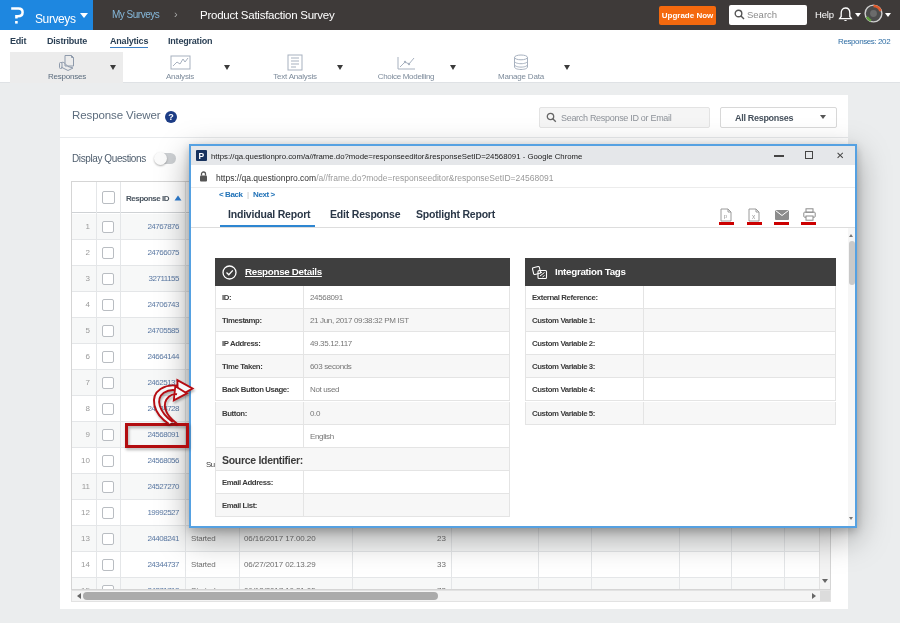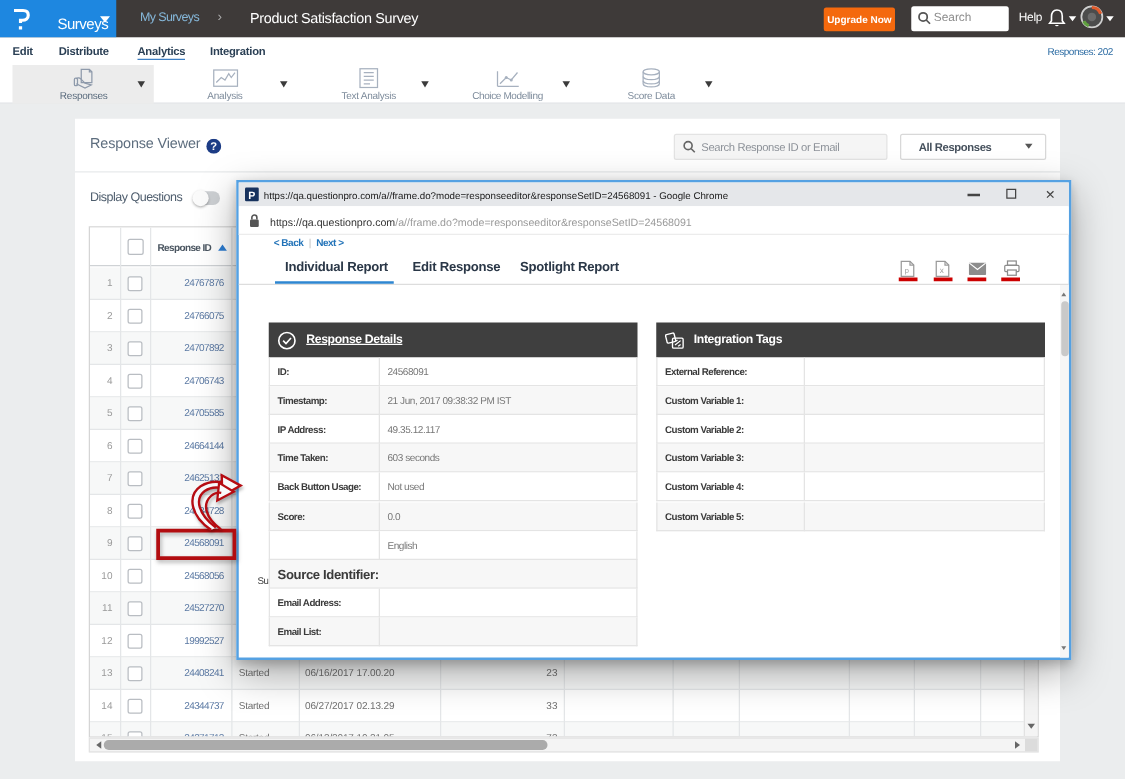--- a/index.html
+++ b/index.html
@@ -9,21 +9,21 @@
 </style>
 </head>
 <body>
 
 <div class="abs" style="left:0;top:0;width:900px;height:30px;background:#3e3a39;"></div>
 <div class="abs" style="left:0;top:0;width:93px;height:30px;background:#1e87e0;"></div>
 <svg class="abs" style="left:9px;top:6px;" width="16" height="19" viewBox="0 0 16 19">
   <path d="M2.2 2.4 L9.5 2.4 C12.6 2.4 13.6 4.4 13.6 6.2 C13.6 8.8 11.6 10.2 9.0 10.2 L7.4 10.2 L7.4 12.4" fill="none" stroke="#fff" stroke-width="2.5"></path>
   <rect x="6.1" y="15.0" width="2.6" height="2.6" fill="#fff"></rect>
 </svg>
-<div class="abs" style="left:35px;top:12px;color:#fff;font-size:12px;letter-spacing:-0.4px;margin-left:11px;">Surveys</div>
+<div class="abs" style="left:35px;top:12px;color:#fff;font-size:12px;letter-spacing:-0.4px;">Surveys</div>
 <div class="abs" style="left:80px;top:13px;width:0;height:0;border:4px solid transparent;border-top:5px solid #fff;"></div>
 <div class="abs" style="left:112px;top:9px;color:#85b7d9;font-size:10px;letter-spacing:-0.5px;">My Surveys</div>
 <div class="abs" style="left:174px;top:8px;color:#aaa;font-size:11px;">›</div>
 <div class="abs" style="left:200px;top:9px;color:#fff;font-size:11.5px;letter-spacing:-0.25px;">Product Satisfaction Survey</div>
 
 <div class="abs" style="left:659px;top:6px;width:57px;height:19px;background:#f4690e;border-radius:2px;color:#fff;font-size:8px;font-weight:bold;text-align:center;line-height:19px;">Upgrade Now</div>
 
 <div class="abs" style="left:729px;top:5px;width:78px;height:20px;background:#fff;border-radius:2px;"></div>
 <svg class="abs" style="left:734px;top:9px;" width="11" height="11" viewBox="0 0 11 11">
     <circle cx="4.5" cy="4.5" r="3.3" fill="none" stroke="#555" stroke-width="1.4"></circle>
@@ -89,21 +89,21 @@
 </svg>
 <div class="abs" style="left:366px;top:71.5px;width:80px;text-align:center;color:#7d8b9b;font-size:8px;letter-spacing:-0.3px;">Choice Modelling</div>
 <div class="abs" style="left:450px;top:65px;width:0;height:0;border:3.5px solid transparent;border-top:5px solid #3b3b3b;"></div>
 
 <svg class="abs" style="left:512px;top:54px;" width="18" height="17" viewBox="0 0 18 17">
   <ellipse cx="9" cy="3.4" rx="6.5" ry="2.4" fill="none" stroke="#a7b1bf" stroke-width="1"></ellipse>
   <path d="M2.5 3.4 L2.5 13 C2.5 14.4 5.4 15.5 9 15.5 C12.6 15.5 15.5 14.4 15.5 13 L15.5 3.4" fill="none" stroke="#a7b1bf" stroke-width="1"></path>
   <path d="M2.5 7.2 C2.5 8.6 5.4 9.7 9 9.7 C12.6 9.7 15.5 8.6 15.5 7.2" fill="none" stroke="#a7b1bf" stroke-width="1"></path>
   <path d="M2.5 10.6 C2.5 12 5.4 13.1 9 13.1 C12.6 13.1 15.5 12 15.5 10.6" fill="none" stroke="#a7b1bf" stroke-width="1"></path>
 </svg>
-<div class="abs" style="left:491px;top:71.5px;width:60px;text-align:center;color:#7d8b9b;font-size:8px;letter-spacing:-0.2px;">Score Data</div>
+<div class="abs" style="left:491px;top:71.5px;width:60px;text-align:center;color:#7d8b9b;font-size:8px;letter-spacing:-0.2px;">Manage Data</div>
 <div class="abs" style="left:564px;top:65px;width:0;height:0;border:3.5px solid transparent;border-top:5px solid #3b3b3b;"></div>
 
 <div class="abs" style="left:60px;top:95px;width:788px;height:514px;background:#fff;"></div>
 <div class="abs" style="left:72px;top:109px;color:#5d6d7e;font-size:11.5px;letter-spacing:-0.1px;">Response Viewer</div>
 <svg class="abs" style="left:165px;top:111px;" width="12" height="12" viewBox="0 0 12 12">
   <circle cx="6" cy="6" r="6" fill="#1c3c85"></circle>
   <text x="6" y="9" font-size="9" font-weight="bold" fill="#fff" text-anchor="middle" font-family="Liberation Sans, sans-serif">?</text>
 </svg>
 <div class="abs" style="left:60px;top:137px;width:788px;height:1px;background:#e8eaec;"></div>
 
@@ -131,21 +131,21 @@
     <div class="abs" style="left:0;top:40px;width:18px;text-align:right;color:#9a9a9a;font-size:8px;">1</div>
     <div class="abs" style="left:30px;top:39px;width:12px;height:12px;border:1px solid #b9bdc2;border-radius:2px;background:#fff;"></div>
     <div class="abs" style="left:49px;top:40px;width:58px;text-align:right;color:#5b79a3;font-size:8px;letter-spacing:-0.5px;">24767876</div>
     <div class="abs" style="left:0;top:58px;width:758px;height:26px;background:#ffffff;border-bottom:1px solid #e4e6e8;"></div>
     <div class="abs" style="left:0;top:66px;width:18px;text-align:right;color:#9a9a9a;font-size:8px;">2</div>
     <div class="abs" style="left:30px;top:65px;width:12px;height:12px;border:1px solid #b9bdc2;border-radius:2px;background:#fff;"></div>
     <div class="abs" style="left:49px;top:66px;width:58px;text-align:right;color:#5b79a3;font-size:8px;letter-spacing:-0.5px;">24766075</div>
     <div class="abs" style="left:0;top:84px;width:758px;height:26px;background:#f7f8f8;border-bottom:1px solid #e4e6e8;"></div>
     <div class="abs" style="left:0;top:92px;width:18px;text-align:right;color:#9a9a9a;font-size:8px;">3</div>
     <div class="abs" style="left:30px;top:91px;width:12px;height:12px;border:1px solid #b9bdc2;border-radius:2px;background:#fff;"></div>
-    <div class="abs" style="left:49px;top:92px;width:58px;text-align:right;color:#5b79a3;font-size:8px;letter-spacing:-0.5px;">24707892</div>
+    <div class="abs" style="left:49px;top:92px;width:58px;text-align:right;color:#5b79a3;font-size:8px;letter-spacing:-0.5px;">32711155</div>
     <div class="abs" style="left:0;top:110px;width:758px;height:26px;background:#ffffff;border-bottom:1px solid #e4e6e8;"></div>
     <div class="abs" style="left:0;top:118px;width:18px;text-align:right;color:#9a9a9a;font-size:8px;">4</div>
     <div class="abs" style="left:30px;top:117px;width:12px;height:12px;border:1px solid #b9bdc2;border-radius:2px;background:#fff;"></div>
     <div class="abs" style="left:49px;top:118px;width:58px;text-align:right;color:#5b79a3;font-size:8px;letter-spacing:-0.5px;">24706743</div>
     <div class="abs" style="left:0;top:136px;width:758px;height:26px;background:#f7f8f8;border-bottom:1px solid #e4e6e8;"></div>
     <div class="abs" style="left:0;top:144px;width:18px;text-align:right;color:#9a9a9a;font-size:8px;">5</div>
     <div class="abs" style="left:30px;top:143px;width:12px;height:12px;border:1px solid #b9bdc2;border-radius:2px;background:#fff;"></div>
     <div class="abs" style="left:49px;top:144px;width:58px;text-align:right;color:#5b79a3;font-size:8px;letter-spacing:-0.5px;">24705585</div>
     <div class="abs" style="left:0;top:162px;width:758px;height:26px;background:#ffffff;border-bottom:1px solid #e4e6e8;"></div>
     <div class="abs" style="left:0;top:170px;width:18px;text-align:right;color:#9a9a9a;font-size:8px;">6</div>
@@ -288,21 +288,21 @@
     <div class="abs" style="left:24px;top:209.29999999999998px;width:295px;height:23.1px;background:#f7f7f7;border:1px solid #e4e4e4;border-top:none;"></div>
     <div class="abs" style="left:112px;top:209.29999999999998px;width:1px;height:23.1px;background:#e4e4e4;"></div>
     <div class="abs" style="left:31px;top:216.29999999999998px;color:#3b3b3b;font-size:7.8px;font-weight:bold;letter-spacing:-0.4px;">Time Taken:</div>
     <div class="abs" style="left:119px;top:216.29999999999998px;color:#777;font-size:8px;letter-spacing:-0.35px;">603 seconds</div>
     <div class="abs" style="left:24px;top:232.39999999999998px;width:295px;height:23.1px;background:#fff;border:1px solid #e4e4e4;border-top:none;"></div>
     <div class="abs" style="left:112px;top:232.39999999999998px;width:1px;height:23.1px;background:#e4e4e4;"></div>
     <div class="abs" style="left:31px;top:239.39999999999998px;color:#3b3b3b;font-size:7.8px;font-weight:bold;letter-spacing:-0.4px;">Back Button Usage:</div>
     <div class="abs" style="left:119px;top:239.39999999999998px;color:#777;font-size:8px;letter-spacing:-0.35px;">Not used</div>
     <div class="abs" style="left:24px;top:255.49999999999997px;width:295px;height:23.1px;background:#f7f7f7;border:1px solid #e4e4e4;border-top:none;"></div>
     <div class="abs" style="left:112px;top:255.49999999999997px;width:1px;height:23.1px;background:#e4e4e4;"></div>
-    <div class="abs" style="left:31px;top:262.5px;color:#3b3b3b;font-size:7.8px;font-weight:bold;letter-spacing:-0.4px;">Score:</div>
+    <div class="abs" style="left:31px;top:262.5px;color:#3b3b3b;font-size:7.8px;font-weight:bold;letter-spacing:-0.4px;">Button:</div>
     <div class="abs" style="left:119px;top:262.5px;color:#777;font-size:8px;letter-spacing:-0.35px;">0.0</div>
     <div class="abs" style="left:24px;top:278.59999999999997px;width:295px;height:23.1px;background:#fff;border:1px solid #e4e4e4;border-top:none;"></div>
     <div class="abs" style="left:112px;top:278.59999999999997px;width:1px;height:23.1px;background:#e4e4e4;"></div>
     <div class="abs" style="left:15px;top:285.59999999999997px;color:#3b3b3b;font-size:7.8px;font-weight:normal;letter-spacing:-0.4px;margin-top:28px;">Survey Language:</div>
     <div class="abs" style="left:119px;top:285.59999999999997px;color:#777;font-size:8px;letter-spacing:-0.35px;">English</div>
     <div class="abs" style="left:24px;top:301.7px;width:295px;height:23.1px;background:#f7f7f7;border:1px solid #e4e4e4;border-top:none;"></div>
     <div class="abs" style="left:31px;top:307.7px;color:#3b3b3b;font-size:10.5px;font-weight:bold;letter-spacing:-0.3px;">Source Identifier:</div>
     <div class="abs" style="left:24px;top:324.8px;width:295px;height:23.1px;background:#fff;border:1px solid #e4e4e4;border-top:none;"></div>
     <div class="abs" style="left:112px;top:324.8px;width:1px;height:23.1px;background:#e4e4e4;"></div>
     <div class="abs" style="left:31px;top:331.8px;color:#3b3b3b;font-size:7.8px;font-weight:bold;letter-spacing:-0.4px;">Email Address:</div>

